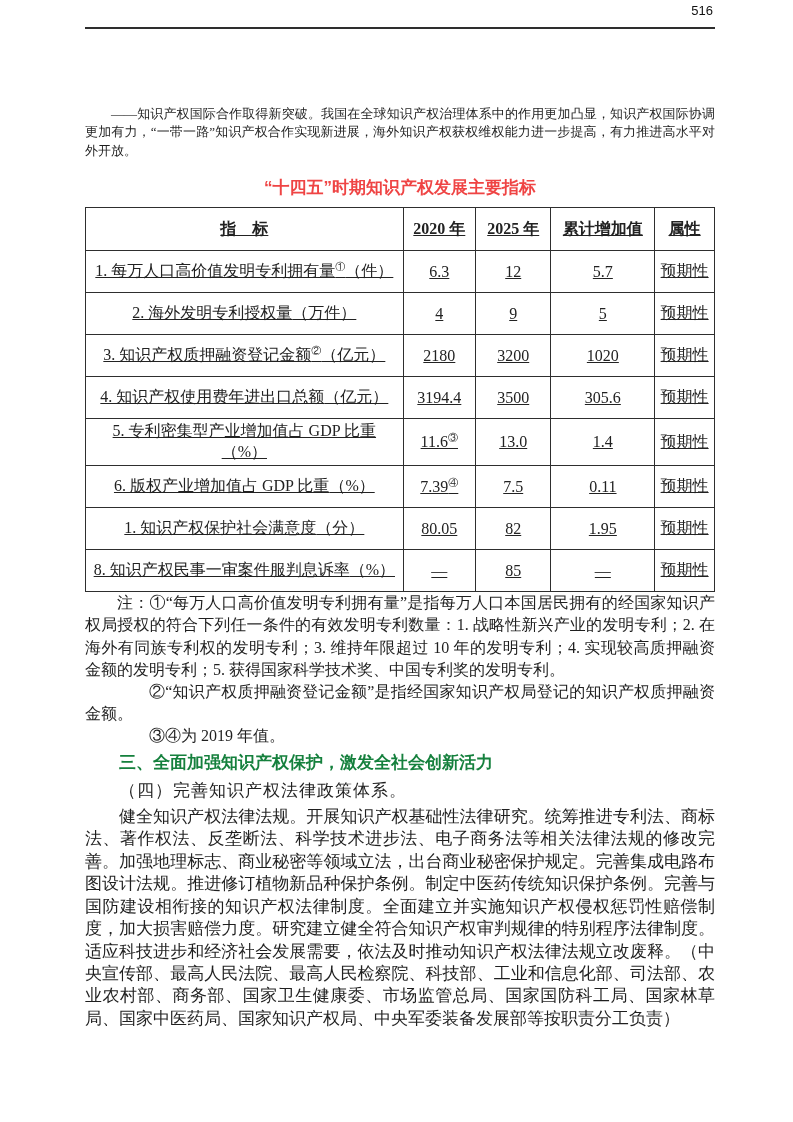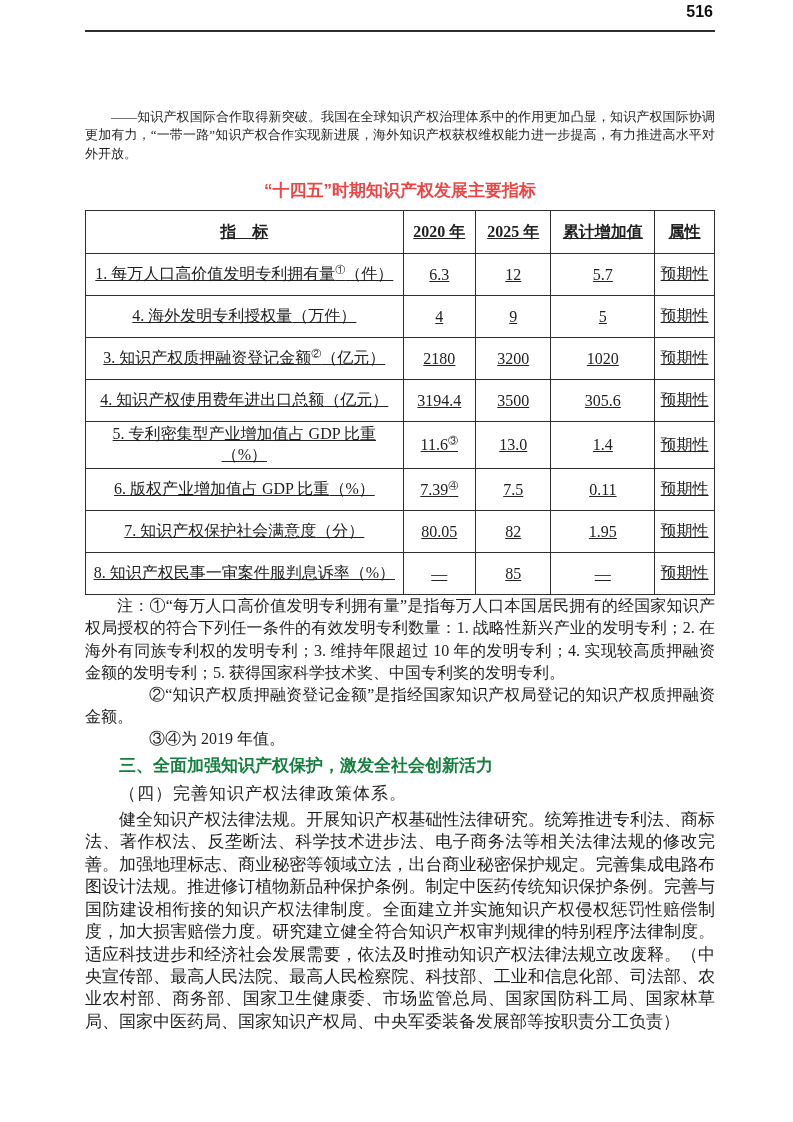--- a/index.html
+++ b/index.html
@@ -8,21 +8,21 @@
     color:#1f1f1f;
     font-family:"Liberation Serif","DejaVu Serif",serif;
     position:relative;
   }
   .page{padding:0 78px 0 85px;}
   
   .page-header{padding-top:3px;}
   .page-number{
     display:block;text-align:right;
     font-family:"Liberation Sans","DejaVu Sans",sans-serif;
-    font-weight:bold;font-size:16px;color:#111;
+    font-weight:normal;font-size:13px;color:#111;
     padding-right:2px;
   }
   .header-rule{border:none;border-top:2px solid #2e2e2e;margin:9px 0 0 0;}
   
   .intro{
     margin:76px 0 0 0;
     font-size:13px;line-height:1.42;
     text-indent:2em;text-align:justify;
   }
   
@@ -105,21 +105,21 @@
     </thead>
     <tbody>
       <tr>
         <td class="ind"><span>1. 每万人口高价值发明专利拥有量</span><sup class="circ">①</sup><span>（件）</span></td>
         <td><span>6.3</span><sup class="circ"></sup></td>
         <td>12</td>
         <td>5.7</td>
         <td>预期性</td>
       </tr>
       <tr>
-        <td class="ind"><span>4. 海外发明专利授权量</span><sup class="circ"></sup><span>（万件）</span></td>
+        <td class="ind"><span>2. 海外发明专利授权量</span><sup class="circ"></sup><span>（万件）</span></td>
         <td><span>4</span><sup class="circ"></sup></td>
         <td>9</td>
         <td>5</td>
         <td>预期性</td>
       </tr>
       <tr>
         <td class="ind"><span>3. 知识产权质押融资登记金额</span><sup class="circ">②</sup><span>（亿元）</span></td>
         <td><span>2180</span><sup class="circ"></sup></td>
         <td>3200</td>
         <td>1020</td>
@@ -140,21 +140,21 @@
         <td>预期性</td>
       </tr>
       <tr>
         <td class="ind"><span>6. 版权产业增加值占 GDP 比重</span><sup class="circ"></sup><span>（%）</span></td>
         <td><span>7.39</span><sup class="circ">④</sup></td>
         <td>7.5</td>
         <td>0.11</td>
         <td>预期性</td>
       </tr>
       <tr>
-        <td class="ind"><span>7. 知识产权保护社会满意度</span><sup class="circ"></sup><span>（分）</span></td>
+        <td class="ind"><span>1. 知识产权保护社会满意度</span><sup class="circ"></sup><span>（分）</span></td>
         <td><span>80.05</span><sup class="circ"></sup></td>
         <td>82</td>
         <td>1.95</td>
         <td>预期性</td>
       </tr>
       <tr>
         <td class="ind"><span>8. 知识产权民事一审案件服判息诉率</span><sup class="circ"></sup><span>（%）</span></td>
         <td><span>—</span><sup class="circ"></sup></td>
         <td>85</td>
         <td>—</td>

